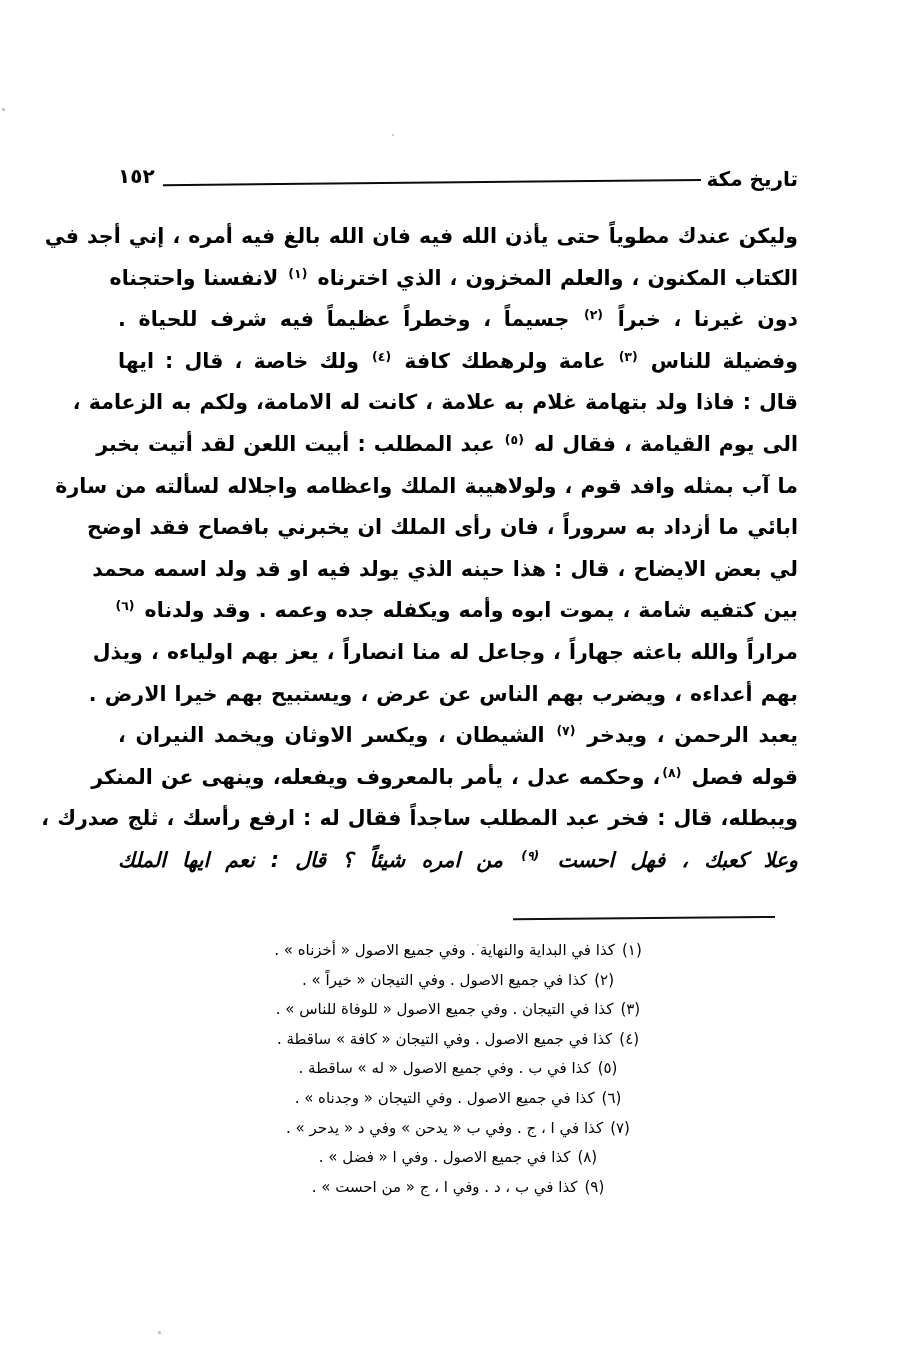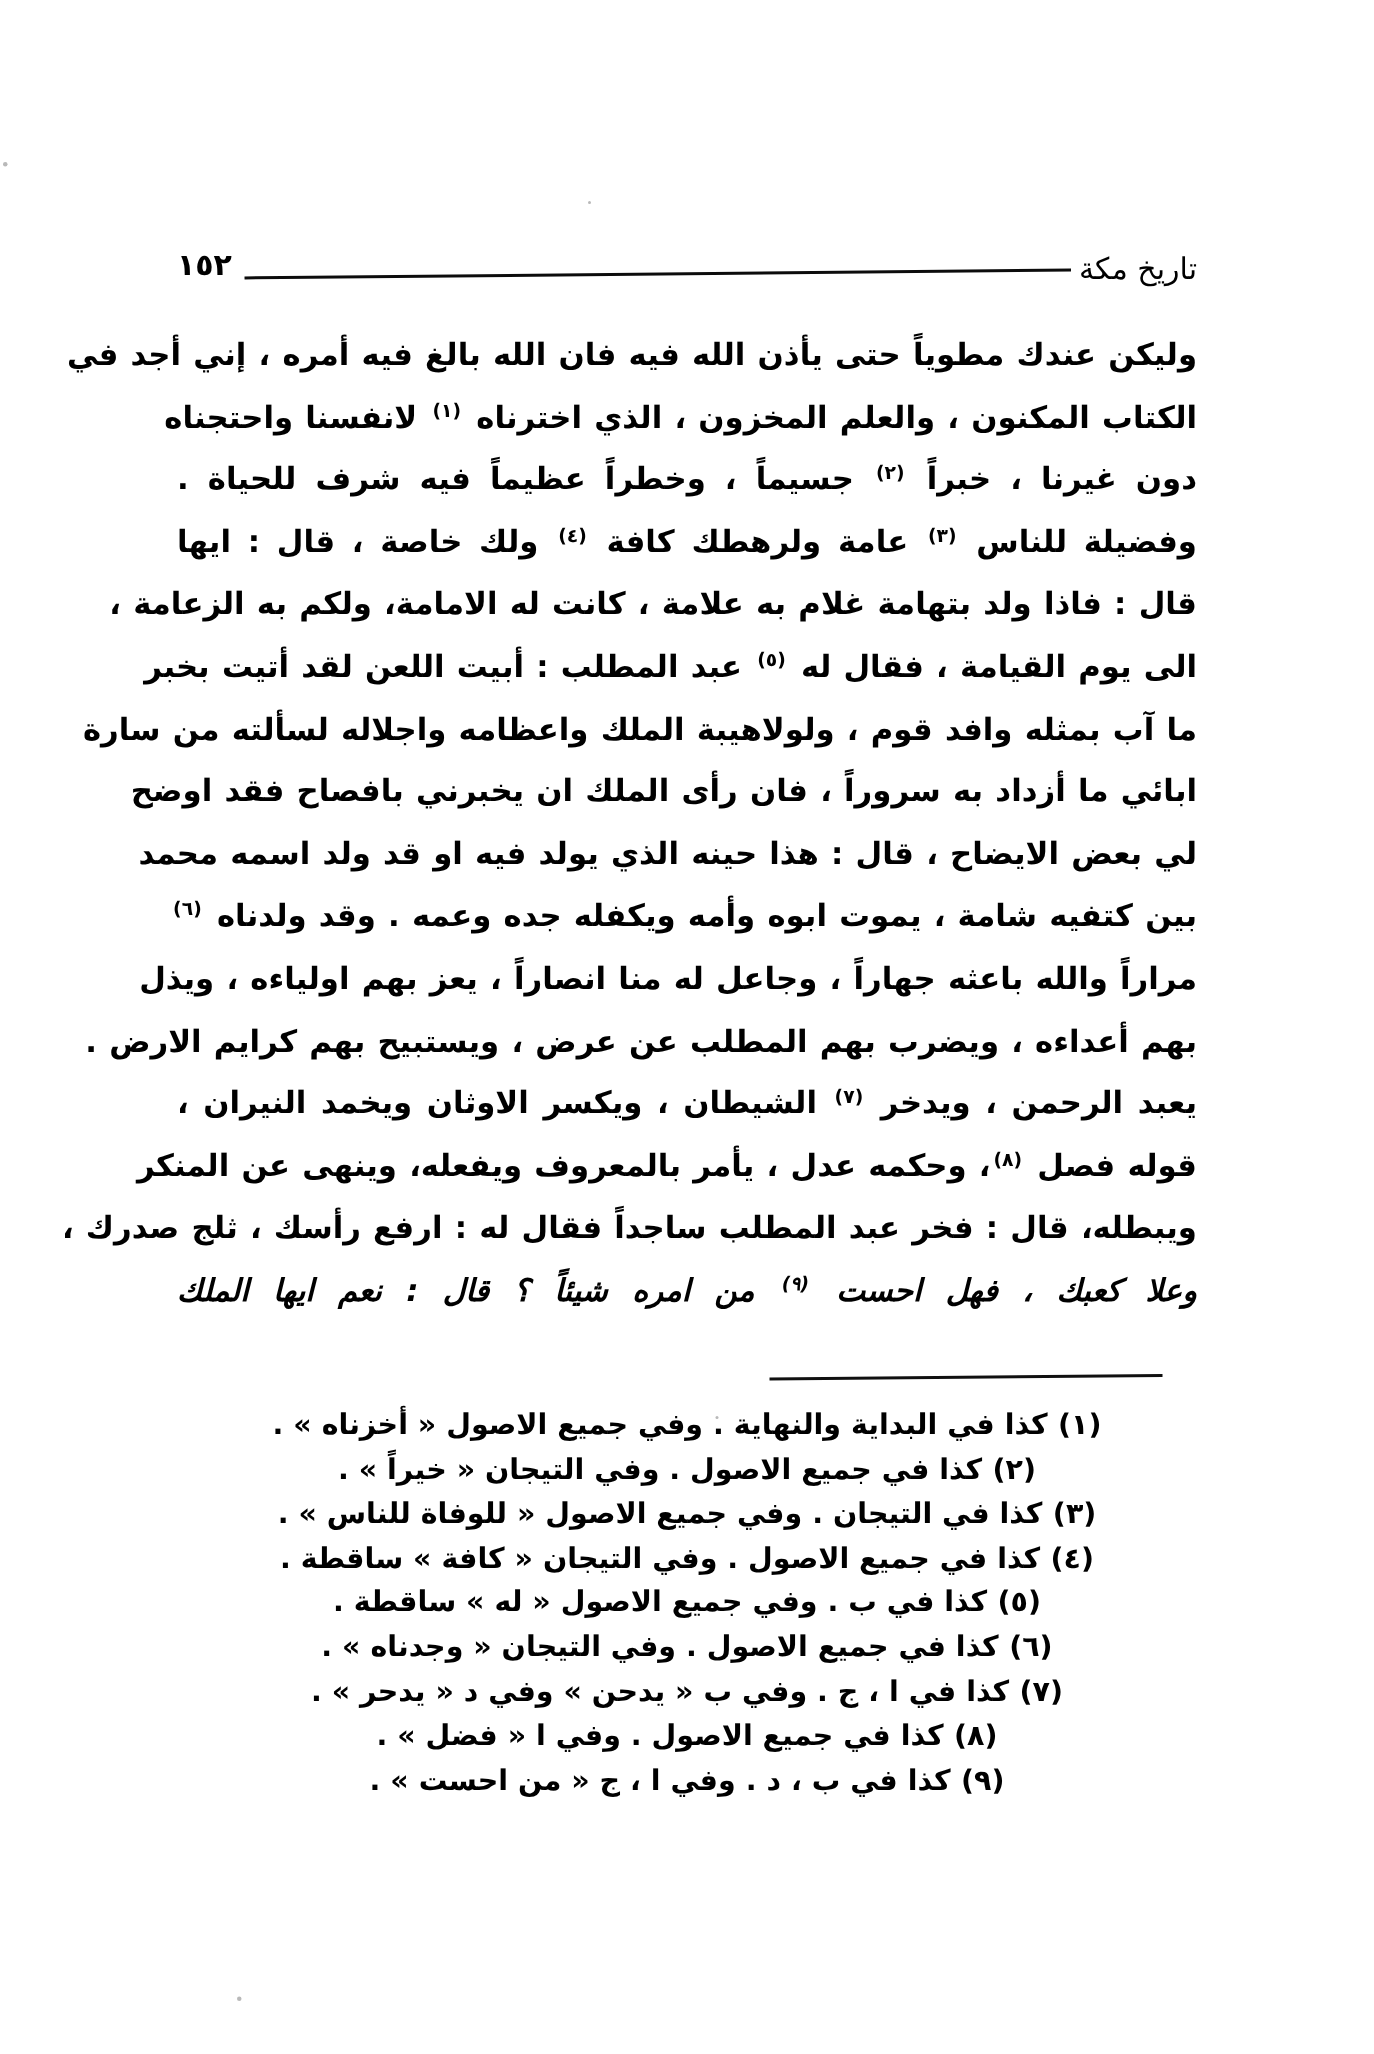--- a/index.html
+++ b/index.html
@@ -41,21 +41,21 @@
     right: 118px;
     left: 118px;
     top: 160px;
     height: 34px;
     display: flex;
     align-items: center;
     direction: rtl;
   }
   .head-title {
     font-size: 20px;
-    font-weight: 400;
+    font-weight: 700;
     letter-spacing: 0;
     white-space: nowrap;
     transform: translateY(2px);
   }
   .head-rule {
     flex: 1 1 auto;
     height: 0;
     margin: 0 6px 0 8px;
     border-top: 2.4px solid #0c0c0c;
     transform: rotate(-0.55deg);
@@ -117,23 +117,23 @@
     transform: rotate(-0.5deg);
     transform-origin: right center;
   }
 
   .footnotes {
     position: absolute;
     right: 118px;
     left: 118px;
     top: 936px;
     direction: rtl;
-    font-size: 19px;
+    font-size: 15px;
     line-height: 29.6px;
-    font-weight: 700;
+    font-weight: 400;
   }
   .footnote {
     display: block;
     white-space: nowrap;
     text-align: center;
     height: 29.6px;
   }
   .fn-num {
     margin-left: 7px;
   }
@@ -159,21 +159,21 @@
       <span class="body-line">الكتاب المكنون ، والعلم المخزون ، الذي اخترناه <sup class="fn">(١)</sup> لانفسنا واحتجناه</span>
       <span class="body-line">دون غيرنا ، خبراً <sup class="fn">(٢)</sup> جسيماً ، وخطراً عظيماً فيه شرف للحياة .</span>
       <span class="body-line">وفضيلة للناس <sup class="fn">(٣)</sup> عامة ولرهطك كافة <sup class="fn">(٤)</sup> ولك خاصة ، قال : ايها</span>
       <span class="body-line">قال : فاذا ولد بتهامة غلام به علامة ، كانت له الامامة، ولكم به الزعامة ،</span>
       <span class="body-line">الى يوم القيامة ، فقال له <sup class="fn">(٥)</sup> عبد المطلب : أبيت اللعن لقد أتيت بخبر</span>
       <span class="body-line">ما آب بمثله وافد قوم ، ولولاهيبة الملك واعظامه واجلاله لسألته من سارة</span>
       <span class="body-line">ابائي ما أزداد به سروراً ، فان رأى الملك ان يخبرني بافصاح فقد اوضح</span>
       <span class="body-line">لي بعض الايضاح ، قال : هذا حينه الذي يولد فيه او قد ولد اسمه محمد</span>
       <span class="body-line">بين كتفيه شامة ، يموت ابوه وأمه ويكفله جده وعمه . وقد ولدناه <sup class="fn">(٦)</sup></span>
       <span class="body-line">مراراً والله باعثه جهاراً ، وجاعل له منا انصاراً ، يعز بهم اولياءه ، ويذل</span>
-      <span class="body-line">بهم أعداءه ، ويضرب بهم المطلب عن عرض ، ويستبيح بهم كرايم الارض .</span>
+      <span class="body-line">بهم أعداءه ، ويضرب بهم الناس عن عرض ، ويستبيح بهم خيرا الارض .</span>
       <span class="body-line">يعبد الرحمن ، ويدخر <sup class="fn">(٧)</sup> الشيطان ، ويكسر الاوثان ويخمد النيران ،</span>
       <span class="body-line">قوله فصل <sup class="fn">(٨)</sup>، وحكمه عدل ، يأمر بالمعروف ويفعله، وينهى عن المنكر</span>
       <span class="body-line">ويبطله، قال : فخر عبد المطلب ساجداً فقال له : ارفع رأسك ، ثلج صدرك ،</span>
       <span class="body-line flush">وعلا كعبك ، فهل احست <sup class="fn">(٩)</sup> من امره شيئاً ؟ قال : نعم ايها الملك</span>
     </div>
 
   <div class="footnote-rule"></div>
 
   <div class="footnotes">
       <span class="footnote"><span class="fn-num">(١)</span><span>كذا في البداية والنهاية . وفي جميع الاصول « أخزناه » .</span></span>

